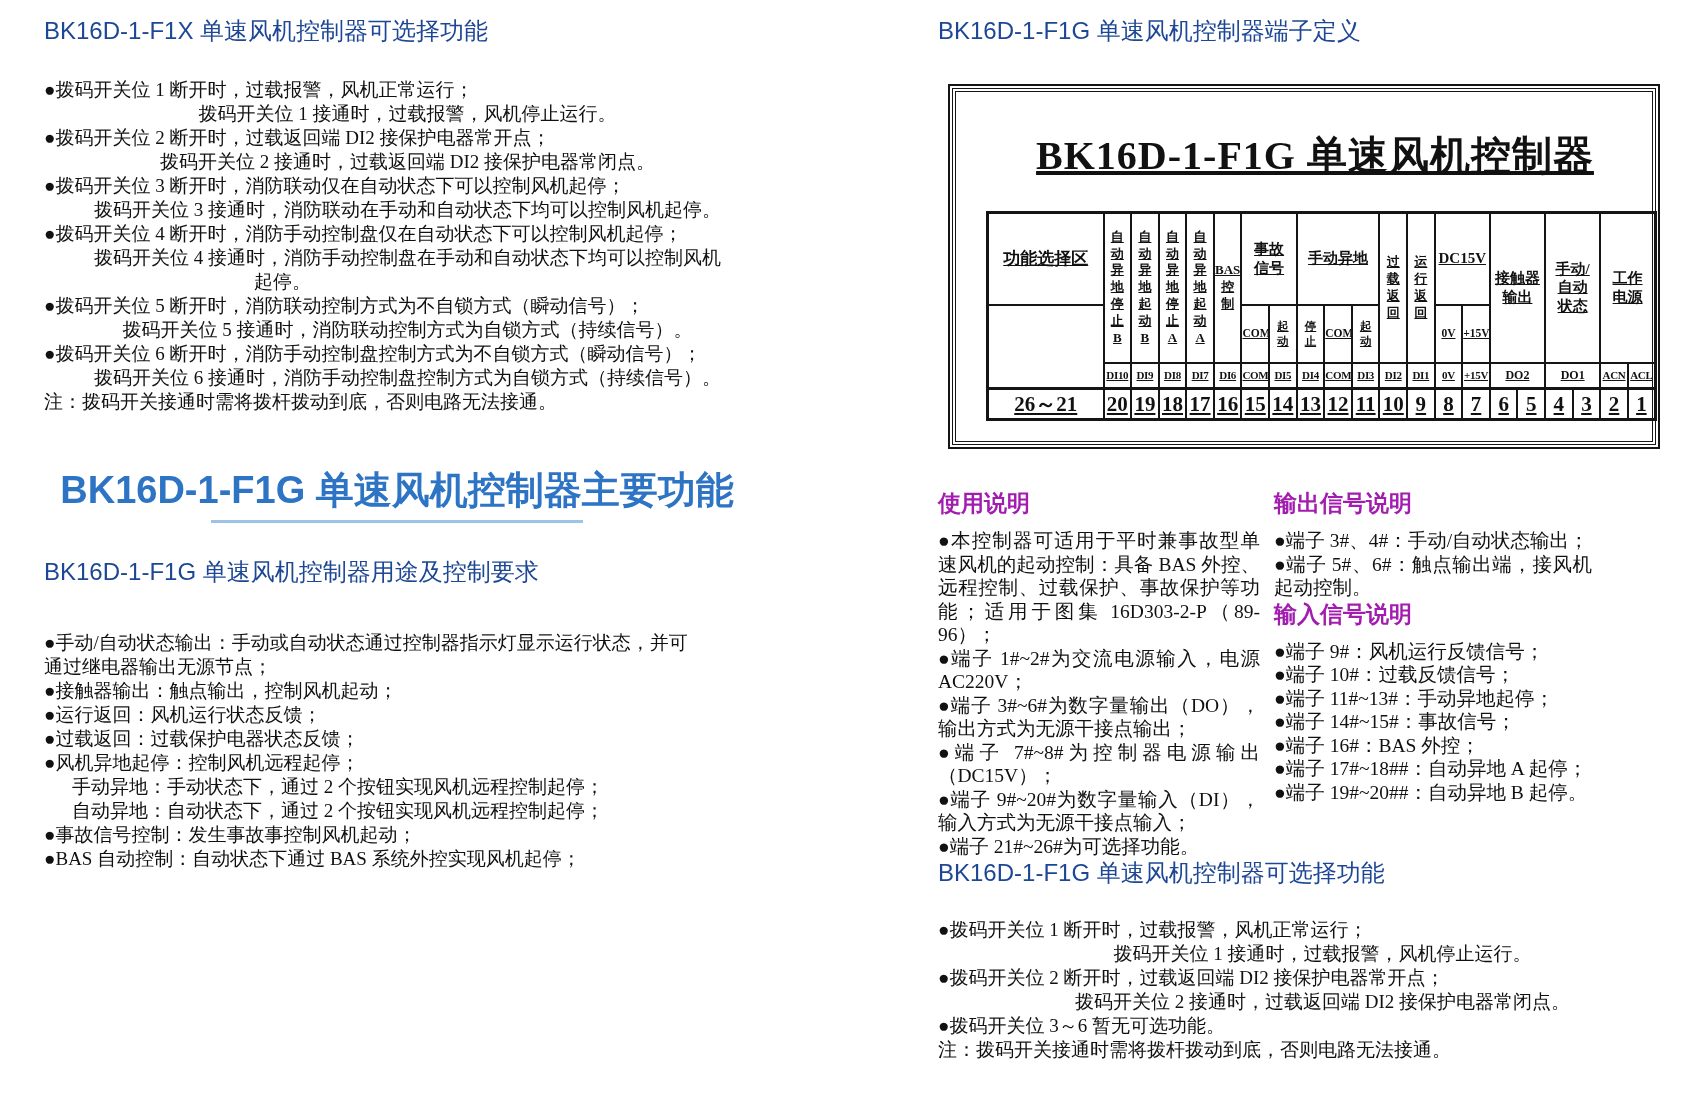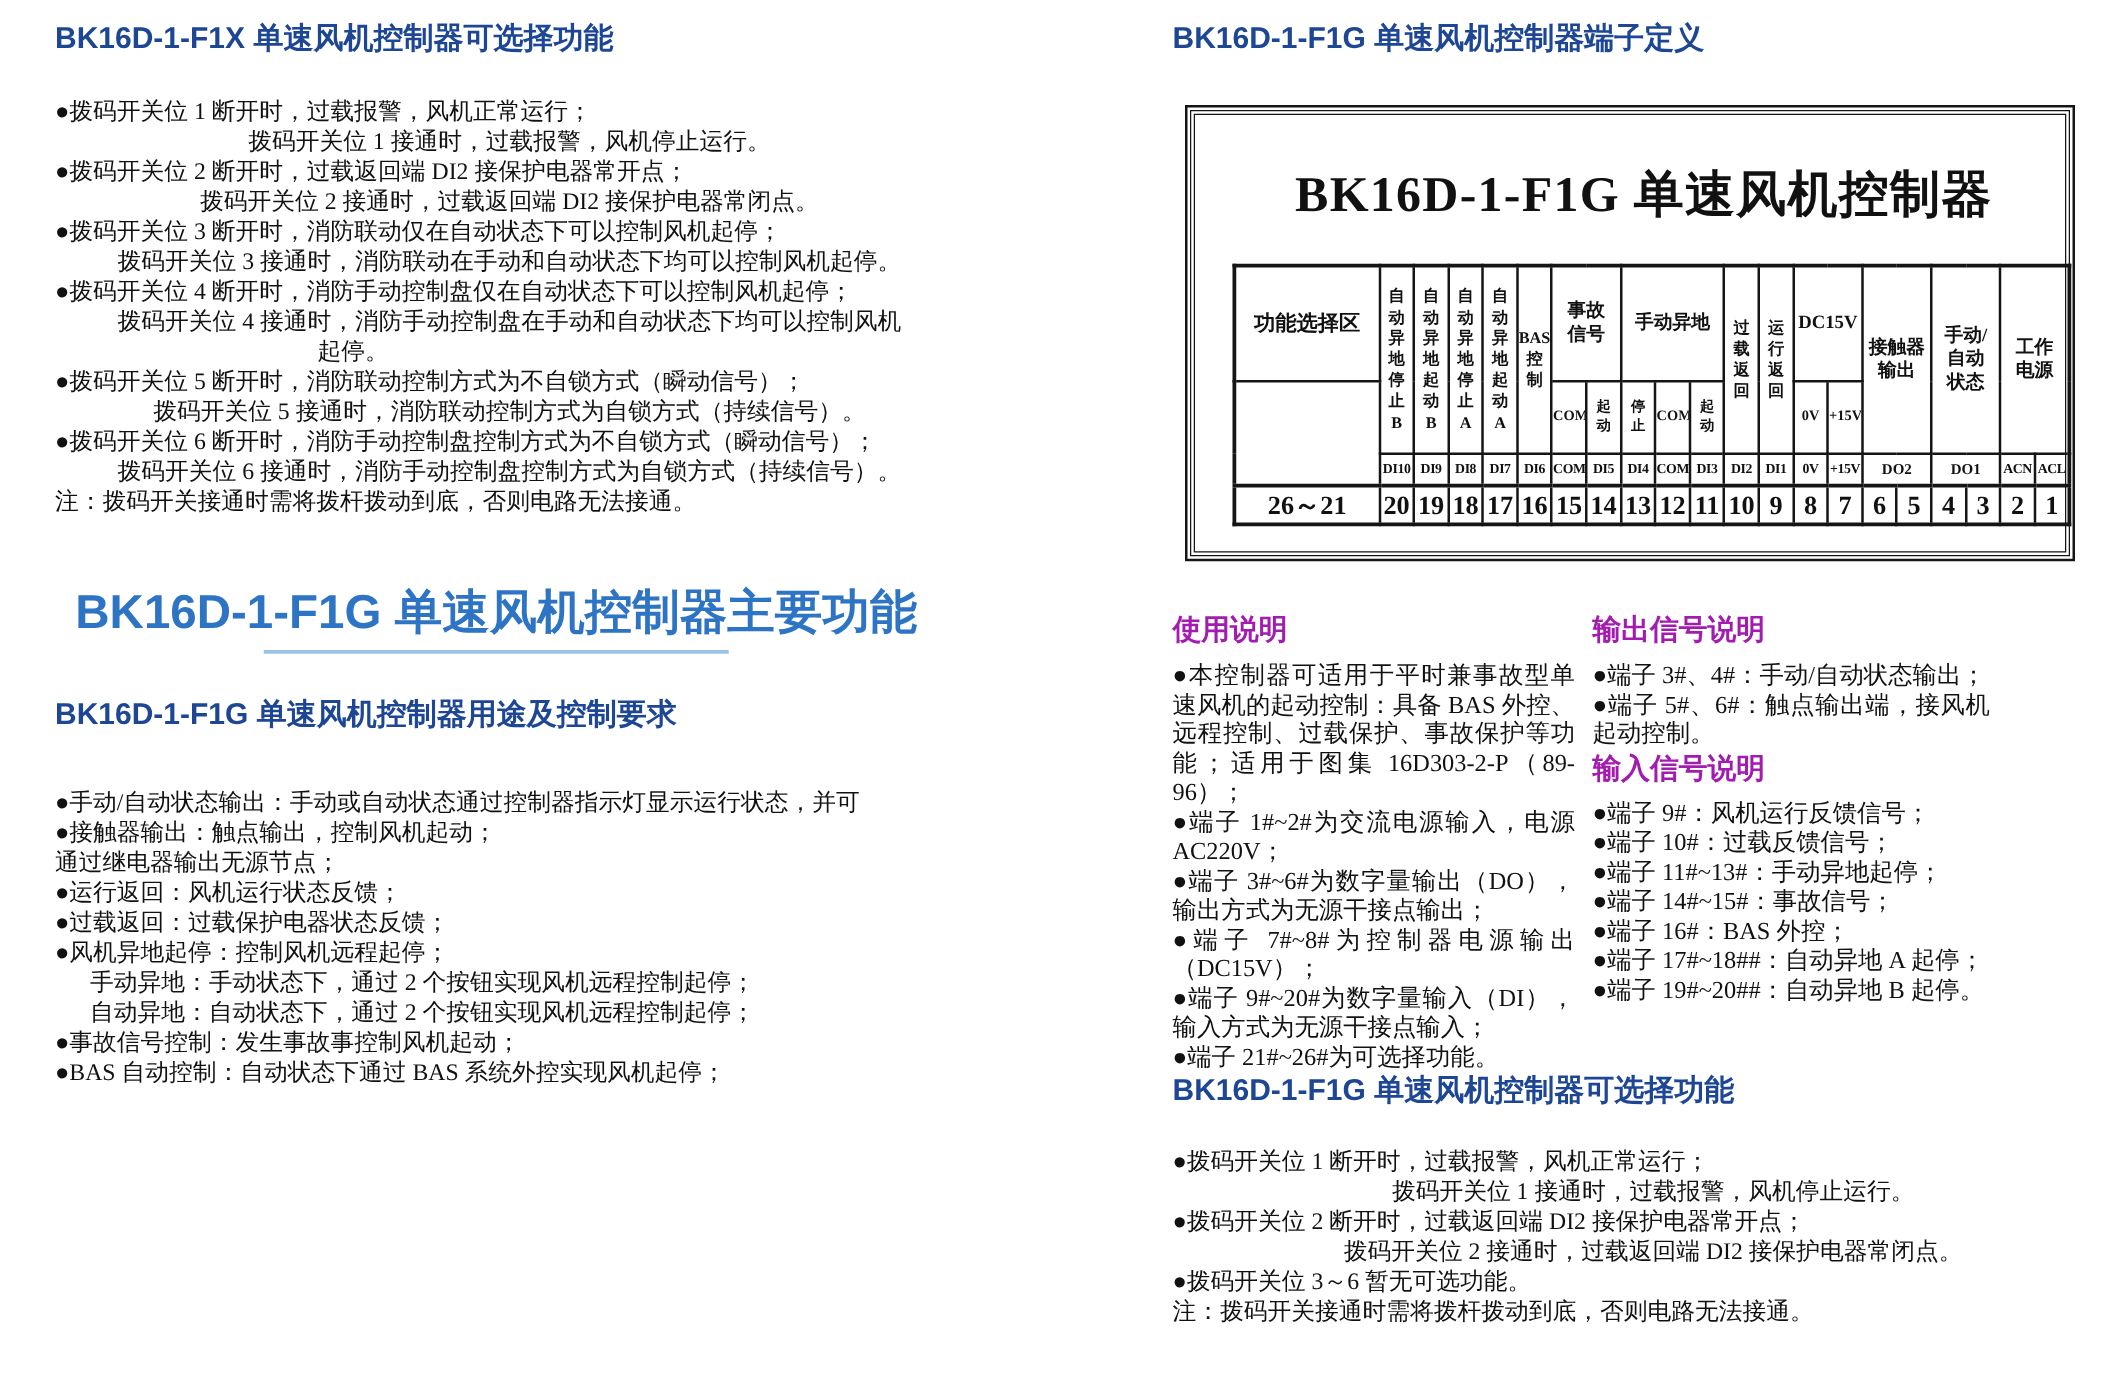--- a/index.html
+++ b/index.html
@@ -2,38 +2,38 @@
 <html><head>
 <meta charset="utf-8">
 <style>
   html,body{margin:0;padding:0;background:#ffffff;}
   body{width:1700px;height:1109px;position:relative;overflow:hidden;
        font-family:"Liberation Serif","DejaVu Serif",serif;color:#111;}
   .col-left{position:absolute;left:44px;top:16px;width:706px;}
   .col-right{position:absolute;left:938px;top:16px;width:748px;}
 
   h1.sec{font-family:"Liberation Sans","DejaVu Sans",sans-serif;
-         font-weight:700;font-size:24px;line-height:30px;color:#1d4795;margin:0;}
+         font-weight:400;font-size:24px;line-height:30px;color:#1d4795;margin:0;}
   h2.center-heading{font-family:"Liberation Sans","DejaVu Sans",sans-serif;
          font-weight:700;font-size:38px;line-height:36px;color:#2e74c4;
          text-align:center;margin:58px 0 0 0;}
   .center-underline{height:3px;background:#9dc3e6;width:372px;margin:12px auto 0 auto;}
   h3.blackhead{font-family:"Liberation Sans","DejaVu Sans",sans-serif;
          font-weight:700;font-size:23px;line-height:28px;color:#a21caf;margin:0 0 12px 0;}
 
   .list{margin-top:32px;}
   .list .bl{font-size:19px;line-height:24px;white-space:nowrap;}
   .list .i1{padding-left:21px;text-align:center;}
   .list .i2{padding-left:28px;}
   .list .ibig{padding-left:210px;}
   .mt44{margin-top:44px;}
 
   
   .diagram{margin:38px 0 0 10px;width:712px;}
-  .db1{border:2px solid #151515;padding:2px;}
+  .db1{border:2px solid #151515;padding:2px;text-decoration:underline;}
   .db2{border:1.5px solid #151515;padding:2px;}
   .db3{border:1.5px solid #151515;padding:6px 8px 20px 30px;}
   .diagram-title{font-size:40px;font-weight:700;letter-spacing:1px;
                  text-align:center;margin:30px 0 28px 0;}
   table.tt{border-collapse:collapse;table-layout:fixed;width:668px;border:3px solid #151515;}
   table.tt td{border:2px solid #151515;text-align:center;vertical-align:middle;
               padding:0;overflow:hidden;}
   col.c0{width:116px;} col.cu{width:27.6px;}
   tr.r1{height:92px;} tr.r2{height:58px;} tr.r3{height:26px;} tr.r4{height:31px;}
   td.grp{font-weight:700;font-size:15px;line-height:1.25;}
@@ -78,22 +78,22 @@
       <div class="bl">注：拨码开关接通时需将拨杆拨动到底，否则电路无法接通。</div>
     </div>
 
     <h2 class="center-heading">BK16D-1-F1G 单速风机控制器主要功能</h2>
     <div class="center-underline"></div>
 
     <h1 class="sec" style="margin-top:34px;">BK16D-1-F1G 单速风机控制器用途及控制要求</h1>
 
     <div class="list mt44">
       <div class="bl">●手动/自动状态输出：手动或自动状态通过控制器指示灯显示运行状态，并可</div>
+      <div class="bl">通过继电器输出无源节点；</div>
       <div class="bl">●接触器输出：触点输出，控制风机起动；</div>
-      <div class="bl">通过继电器输出无源节点；</div>
       <div class="bl">●运行返回：风机运行状态反馈；</div>
       <div class="bl">●过载返回：过载保护电器状态反馈；</div>
       <div class="bl">●风机异地起停：控制风机远程起停；</div>
       <div class="bl i2">手动异地：手动状态下，通过 2 个按钮实现风机远程控制起停；</div>
       <div class="bl i2">自动异地：自动状态下，通过 2 个按钮实现风机远程控制起停；</div>
       <div class="bl">●事故信号控制：发生事故事控制风机起动；</div>
       <div class="bl">●BAS 自动控制：自动状态下通过 BAS 系统外控实现风机起停；</div>
     </div>
   </div>
 

